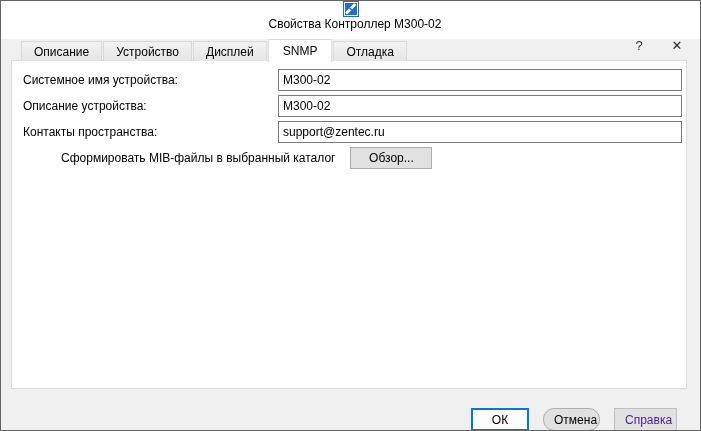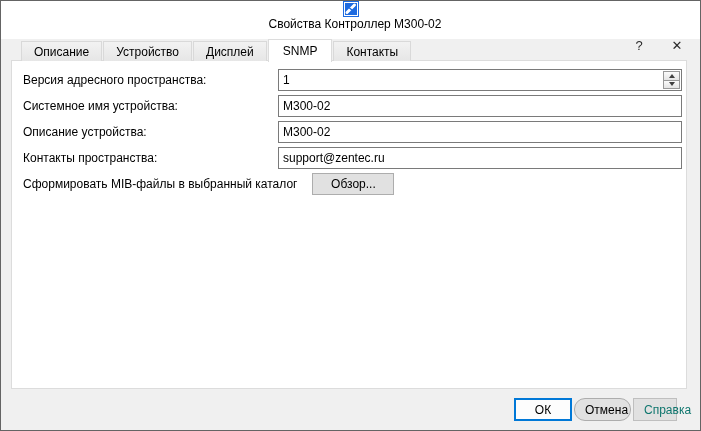--- a/index.html
+++ b/index.html
@@ -73,39 +73,39 @@
     box-sizing:border-box;border:1px solid #989898;
     display:flex;flex-direction:column;background:#f0f0f0;
   }
   .spin-btn{
     flex:1;display:flex;align-items:center;justify-content:center;
     background:linear-gradient(#fbfbfb,#e4e4e4);border:0;padding:0;cursor:default;
   }
   .spin-btn.up{border-bottom:1px solid #989898;}
   .tri-up{width:0;height:0;border-left:3px solid transparent;border-right:3px solid transparent;border-bottom:4px solid #404040;}
   .tri-down{width:0;height:0;border-left:3px solid transparent;border-right:3px solid transparent;border-top:4px solid #404040;}
-  .mib-row{margin-top:4px;}
+  .mib-row{margin-top:4px;margin-left:38px;}
   .mib-label{white-space:nowrap;}
   .push-btn{
     box-sizing:border-box;height:22px;
     background:#e1e1e1;border:1px solid #adadad;
     font-family:"Liberation Sans", sans-serif;font-size:12px;color:#000;
     padding:0 10px;cursor:default;text-align:center;
   }
   .browse-btn{margin-left:15px;width:82px;}
   
   .footer{
-    position:absolute;top:397px;right:23px;
-    display:flex;gap:2px;align-items:center;
+    position:absolute;top:407px;right:23px;
+    display:flex;gap:14px;align-items:center;
   }
   .footer .push-btn{height:23px;}
   .btn-ok{width:58px;border:2px solid #0078d7;background:#fdfdfd;}
   .btn-cancel{width:57px;border-radius:11px;}
   .btn-apply{width:66px;}
-  .btn-help{width:44px;color:#0f766e;border-color:#bfbfbf;}
+  .btn-help{width:63px;color:#4c1d95;border-color:#bfbfbf;}
 </style>
 </head>
 <body>
 
 <div class="window">
 
   <div class="titlebar">
     <span class="app-icon">
       <svg width="16" height="16" viewBox="0 0 16 16">
         <rect x="0" y="0" width="16" height="16" fill="#1e6be0"></rect>
@@ -119,39 +119,25 @@
       <button class="tb-btn">?</button>
       <button class="tb-btn close">✕</button>
     </span>
   </div>
 
   <div class="tabbar">
     <div class="tab">Описание</div>
     <div class="tab">Устройство</div>
     <div class="tab">Дисплей</div>
     <div class="tab active">SNMP</div>
-    <div class="tab">Контакты</div>
+    <div class="tab">Отладка</div>
   </div>
 
   <div class="pane">
 
-    <div class="form-row">
-      <span class="form-label">Версия адресного пространства:</span>
-      <span class="field-wrap">
-        <input class="text-input" type="text" value="1" style="">
-        <span class="spinner">
-          <button class="spin-btn up">
-              <span class="tri-up"></span>
-            </button>
-          <button class="spin-btn">
-              <span class="tri-down"></span>
-            </button>
-        </span>
-      </span>
-    </div>
 
     <div class="form-row">
       <span class="form-label">Системное имя устройства:</span>
       <span class="field-wrap">
         <input class="text-input" type="text" value="M300-02" style="">
       </span>
     </div>
 
     <div class="form-row">
       <span class="form-label">Описание устройства:</span>

